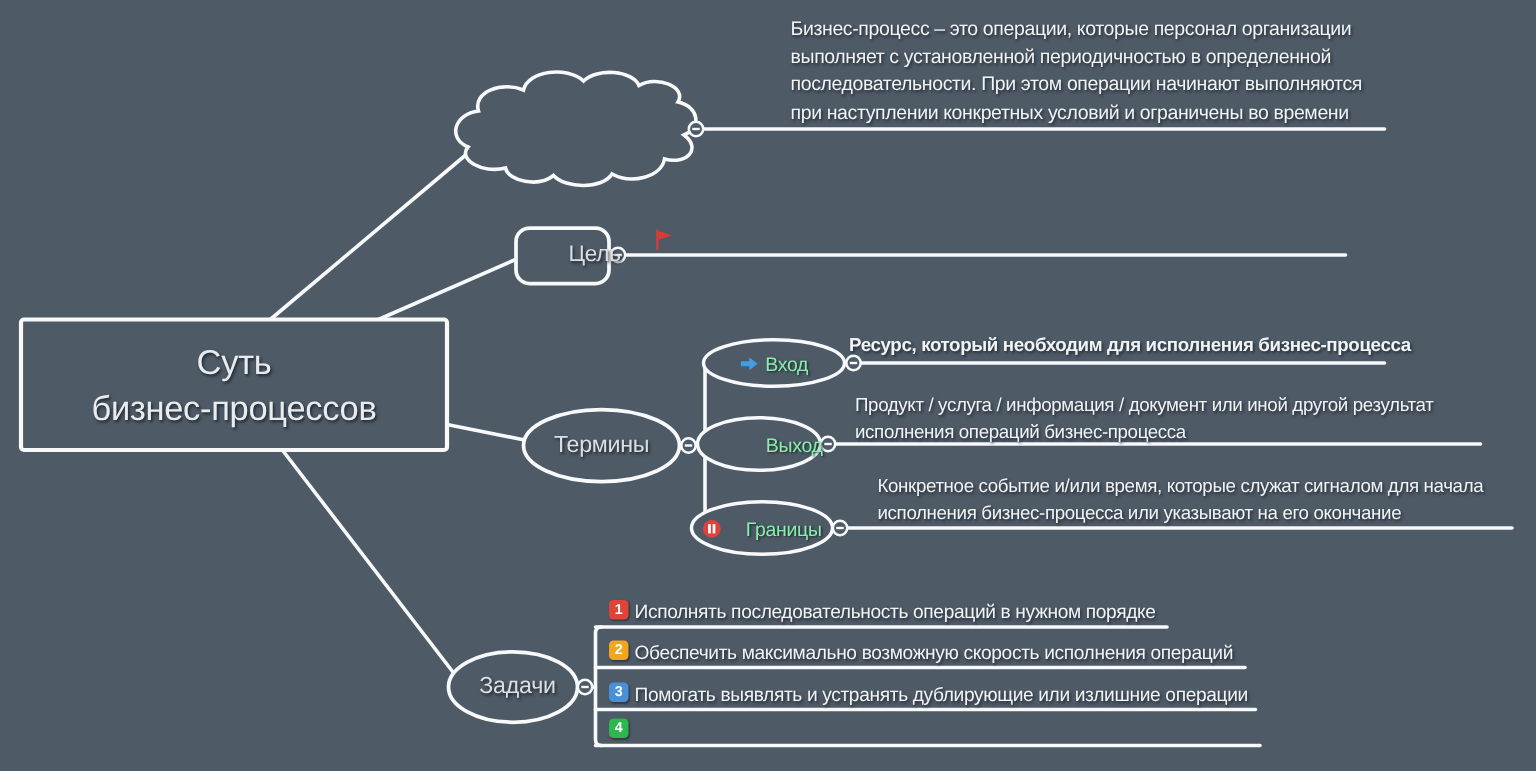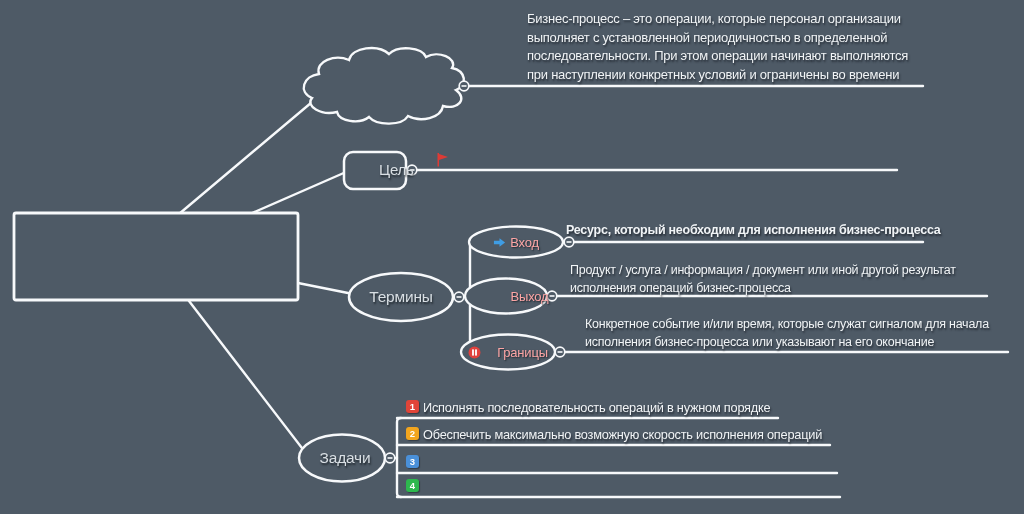--- a/index.html
+++ b/index.html
@@ -25,21 +25,21 @@
     display:flex;align-items:center;justify-content:center;
     font-size:23px;text-align:center;white-space:pre-line;color:#e7ecf0;
     line-height:31px;
   }
   .lbl-cloud{left:306px;top:79px;width:150px;text-align:center;font-size:15px;}
   .lbl-goal{left:343px;top:161px;width:64px;font-size:15px;padding-left:36px;}
   .lbl-terms{left:349px;top:288px;width:104px;text-align:center;font-size:15.5px;}
   .lbl-tasks{left:299px;top:449px;width:92px;text-align:center;font-size:15.5px;}
   .child{
     position:absolute;display:flex;align-items:center;justify-content:center;
-    gap:4px;color:#fca5a5;font-size:13px;letter-spacing:-0.2px;
+    gap:4px;color:#86efac;font-size:13px;letter-spacing:-0.2px;
     text-shadow:1px 1px 1.5px rgba(24,30,37,.85);
   }
   .child-in{left:472px;top:233px;width:88px;height:18px;}
   .child-out{left:464px;top:287px;width:84px;height:18px;gap:47px;}
   .child-bounds{left:460px;top:343px;width:96px;height:18px;gap:16px;}
   .note-def{left:487px;top:10px;width:460px;font-size:13px;line-height:18.6px;margin-left:40px;}
   .note-goal{left:452px;top:151px;}
   .note-in{left:566px;top:222px;font-weight:bold;}
   .note-out{left:570px;top:262px;width:450px;}
   .note-bounds{left:585px;top:316px;width:440px;}
@@ -134,20 +134,22 @@
         <circle cx="560" cy="352" r="4.8"></circle>
           <path d="M557.5 352 H562.5" stroke-width="1.6"></path>
       </g>
       <g>
         <circle cx="390" cy="458" r="4.8"></circle>
           <path d="M387.5 458 H392.5" stroke-width="1.6"></path>
       </g>
     </g>
   </svg>
 
+  <div class="lbl root-title">Суть
+бизнес-процессов</div>
 
   <div class="note note-def">Бизнес-процесс – это операции, которые персонал организации
 выполняет с установленной периодичностью в определенной
 последовательности. При этом операции начинают выполняются
 при наступлении конкретных условий и ограничены во времени</div>
 
   <div class="lbl lbl-goal">Цель</div>
   <svg class="icon-abs flag-icon" width="14" height="16" viewBox="0 0 14 16">
     <rect x="1.5" y="1" width="1.5" height="13.5" fill="#dd3b35"></rect>
     <path d="M3 2 L12 4.9 L3 7.9 Z" fill="#dd3b35"></path>
@@ -185,16 +187,17 @@
 
   <div class="lbl lbl-tasks">Задачи</div>
 
   <span class="badge badge-1" style="background-color: rgb(224, 68, 56);">1</span>
   <div class="note task-text task-text-1 nowrap" style="font-size:12.8px">Исполнять последовательность операций в нужном порядке</div>
 
   <span class="badge badge-2" style="background-color: rgb(242, 165, 30);">2</span>
   <div class="note task-text task-text-2 nowrap" style="font-size:12.8px">Обеспечить максимально возможную скорость исполнения операций</div>
 
   <span class="badge badge-3" style="background-color: rgb(74, 144, 217);">3</span>
+  <div class="note task-text task-text-3 nowrap" style="font-size:12.8px">Помогать выявлять и устранять дублирующие или излишние операции</div>
 
   <span class="badge badge-4" style="background-color: rgb(45, 184, 78);">4</span>
 
 </div>
 
 </body></html>

